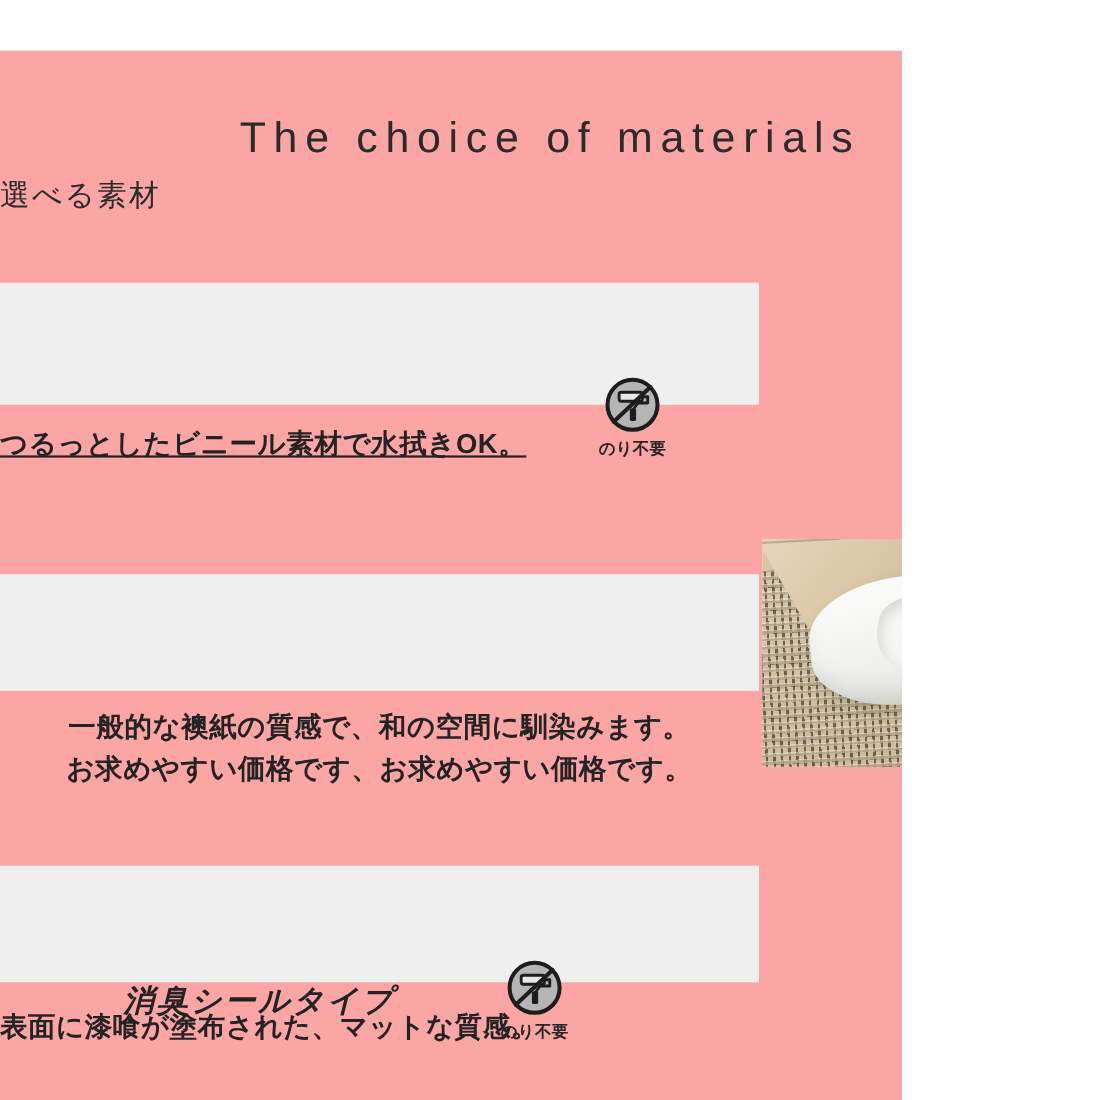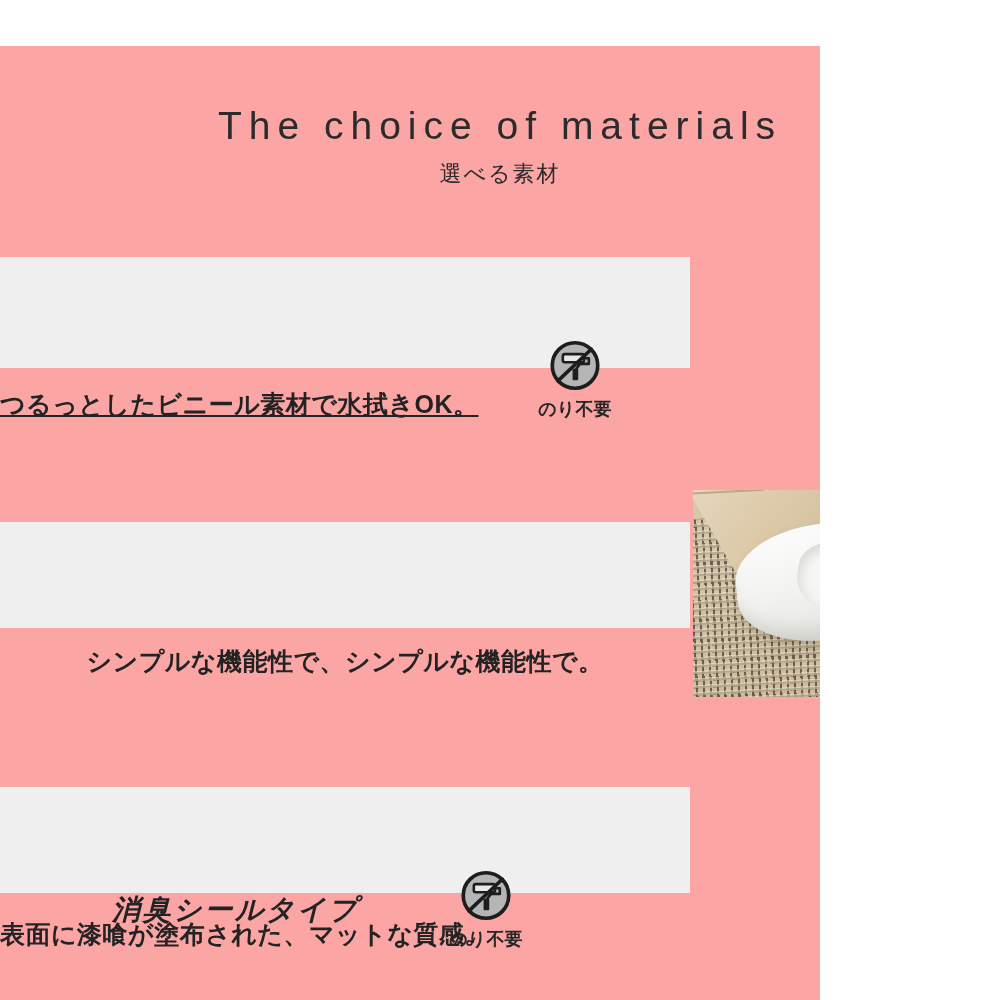--- a/index.html
+++ b/index.html
@@ -15,22 +15,22 @@
 
   
   .header{position:absolute;left:0;top:0;width:1000px;height:200px;}
   .title{
     position:absolute;left:0;top:58px;width:1000px;text-align:center;
     font-size:39px;font-weight:400;letter-spacing:7px;color:#2b2b2b;
     font-family:"Liberation Sans","DejaVu Sans",sans-serif;
     white-space:nowrap;
   }
   .subtitle{
-    position:absolute;left:0;top:113px;width:1000px;text-align:center;
-    font-size:22px;font-weight:400;letter-spacing:2px;color:#2b2b2b;
+    position:absolute;left:0;top:113px;width:1000px;text-align:left;
+    font-size:27px;font-weight:400;letter-spacing:2px;color:#2b2b2b;
   }
 
   
   .section{position:absolute;left:0;width:1000px;}
   .sec1{top:211px;height:245px;}
   .sec2{top:476px;height:245px;}
   .sec3{top:741px;height:245px;}
 
   .band{
     position:absolute;left:0;top:0;width:690px;height:111px;
@@ -53,21 +53,21 @@
     position:absolute;top:50%;transform:translateY(-50%);
     display:flex;align-items:flex-start;gap:16px;
   }
   .sec1 .badges{left:536px;}
   .sec2 .badges{left:520px;}
   .sec3 .badges{left:447px;}
 
   .badge{display:flex;flex-direction:column;align-items:center;width:78px;}
   .badge .glyph{width:52px;height:52px;position:relative;}
   .badge .cap{
-    margin-top:5px;font-size:18px;font-weight:700;letter-spacing:0.2px;
+    margin-top:5px;font-size:15px;font-weight:700;letter-spacing:0.2px;
     color:#262626;white-space:nowrap;text-align:left;
   }
   .sec2 .badge{width:118px;}
 
   .body-text{
     position:absolute;left:0;width:690px;
     font-size:25px;font-weight:700;letter-spacing:0.5px;color:#232323;
     line-height:1.52;
   }
   .sec1 .body-text{top:128px;text-align:left;text-decoration:underline;}
@@ -195,21 +195,22 @@
     </div>
   </div>
 
   <div class="section sec2">
 
     <div class="band"></div>
 
 
 
     <div class="body-text">
-      <span class="ln">シンプルな機能性で、シンプルな機能性で。</span>
+      <span class="ln">一般的な襖紙の質感で、和の空間に馴染みます。</span>
+      <span class="ln">お求めやすい価格です、お求めやすい価格です。</span>
     </div>
 
     <div class="photo ph2">
       <div class="wall"></div>
       <div class="fusuma fu1"></div>
       <div class="fusuma fu2"></div>
 
     </div>
   </div>
 

